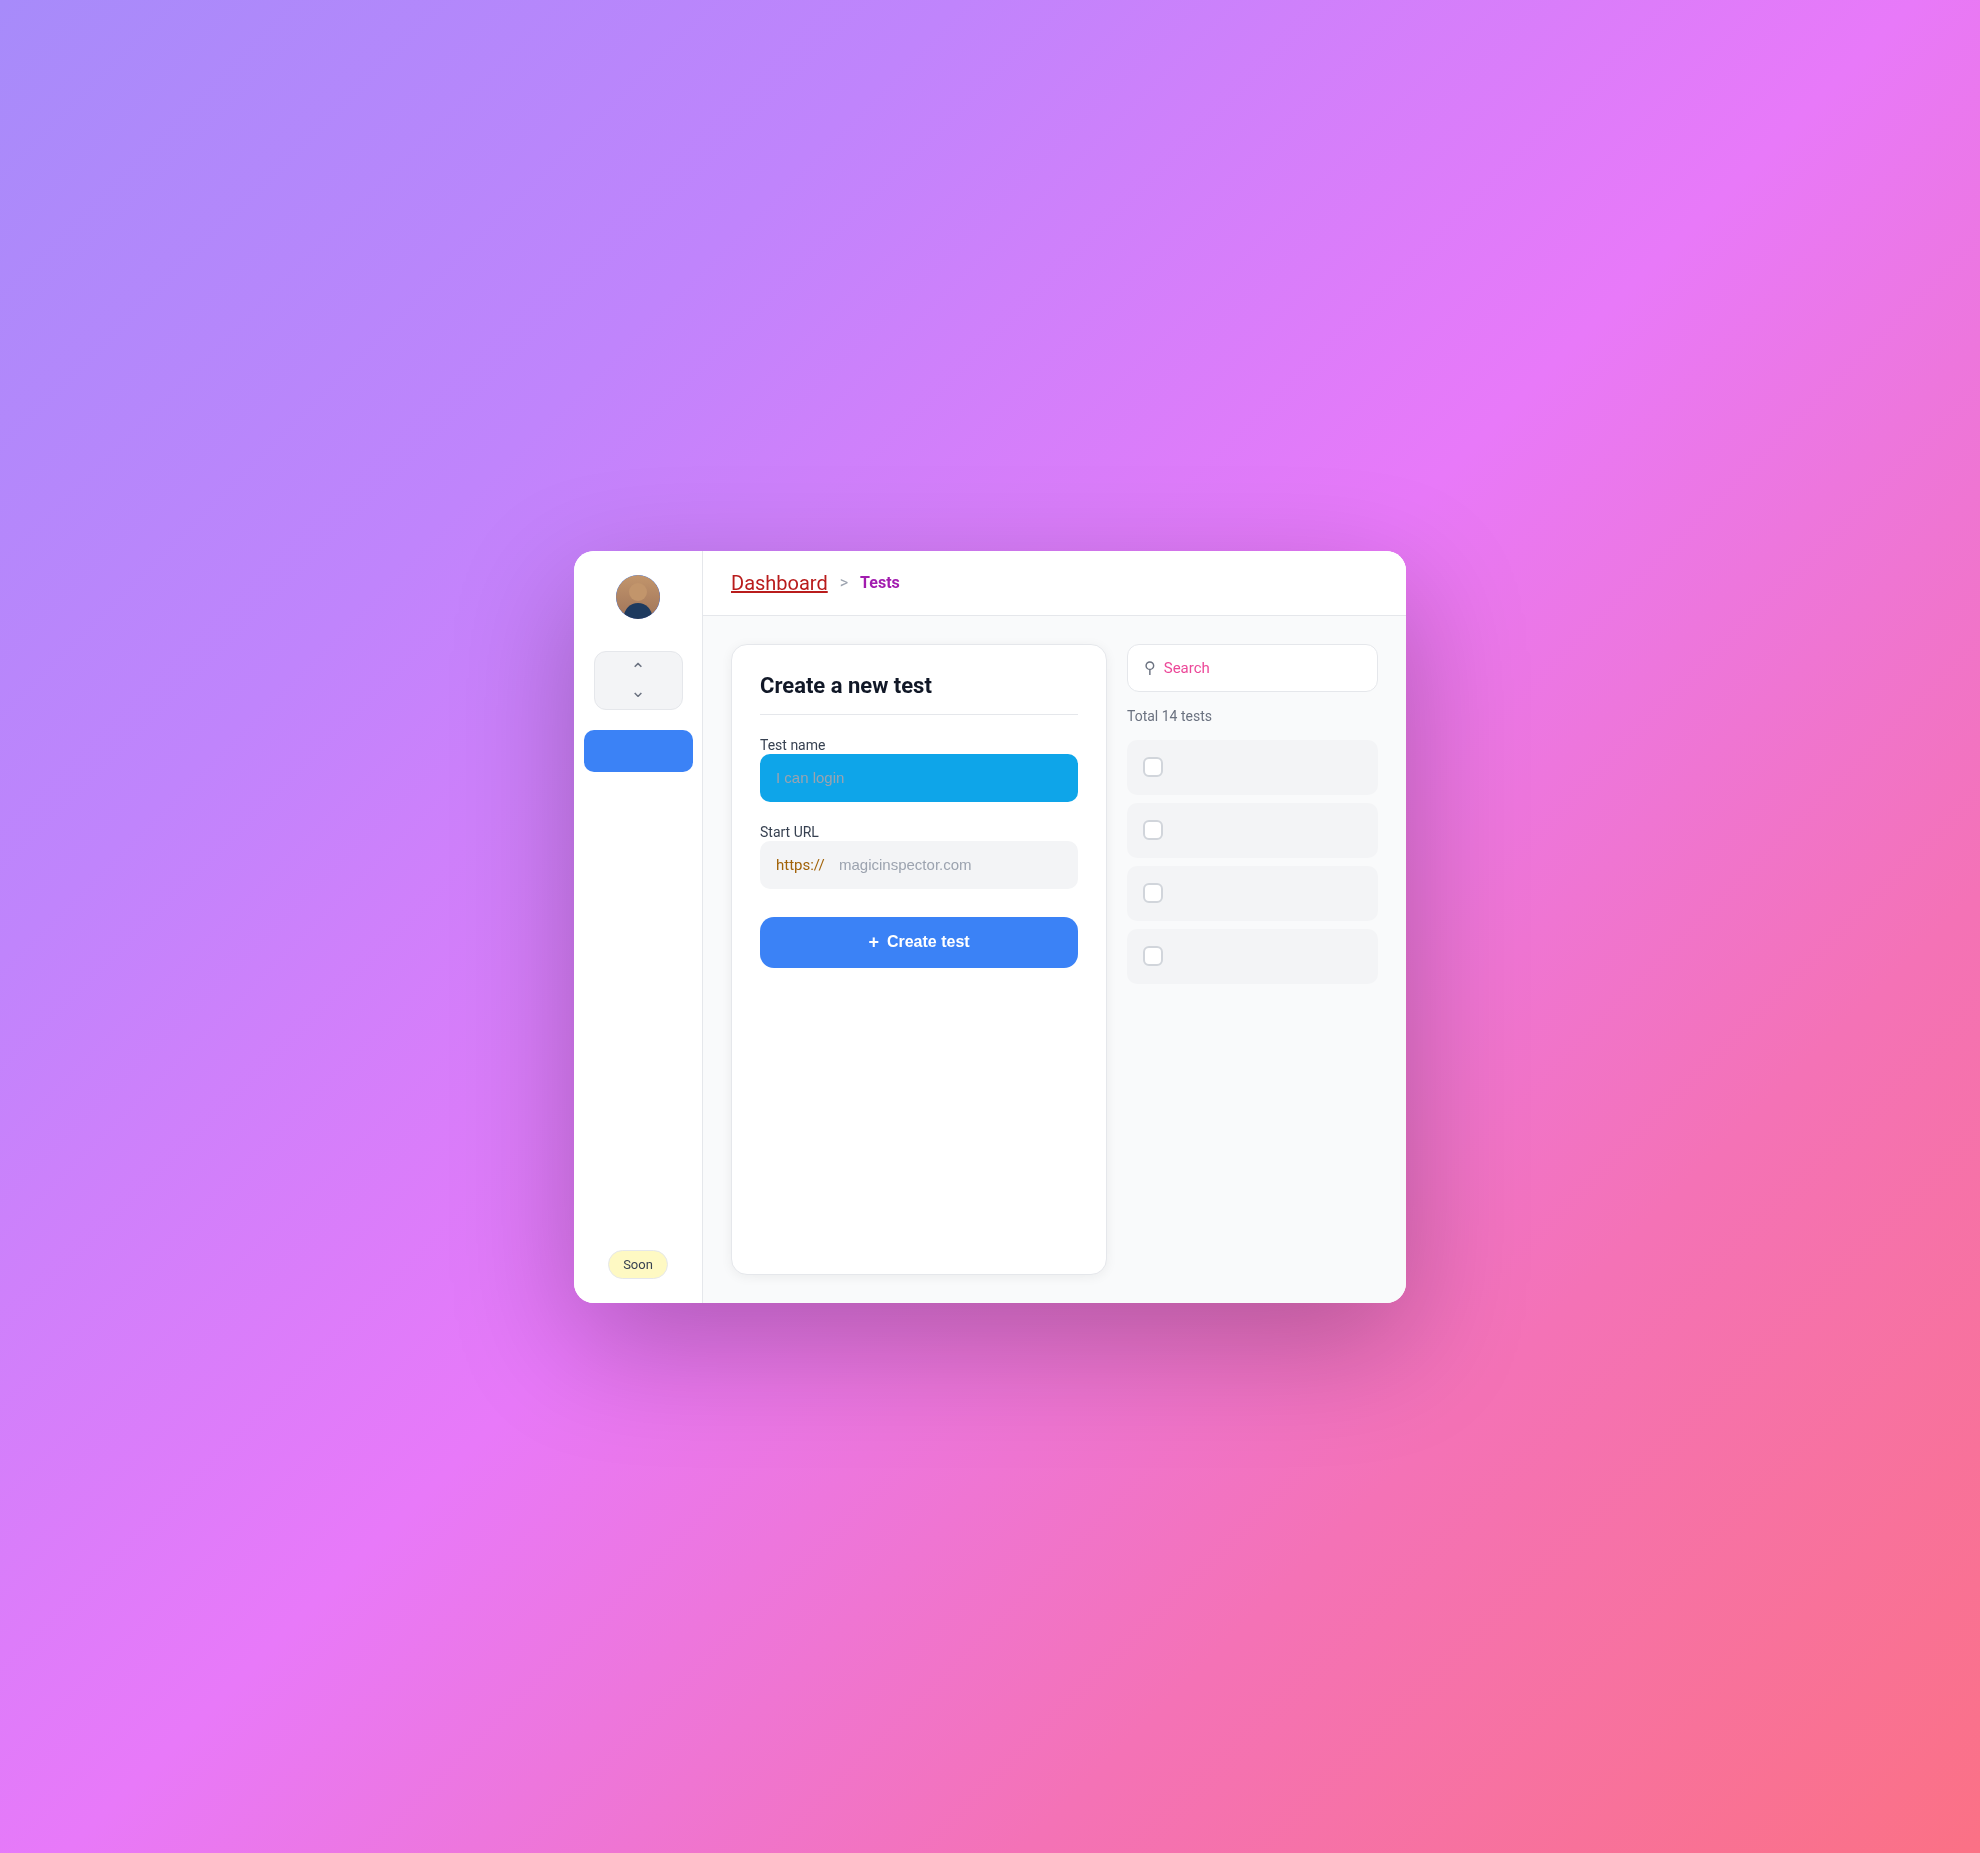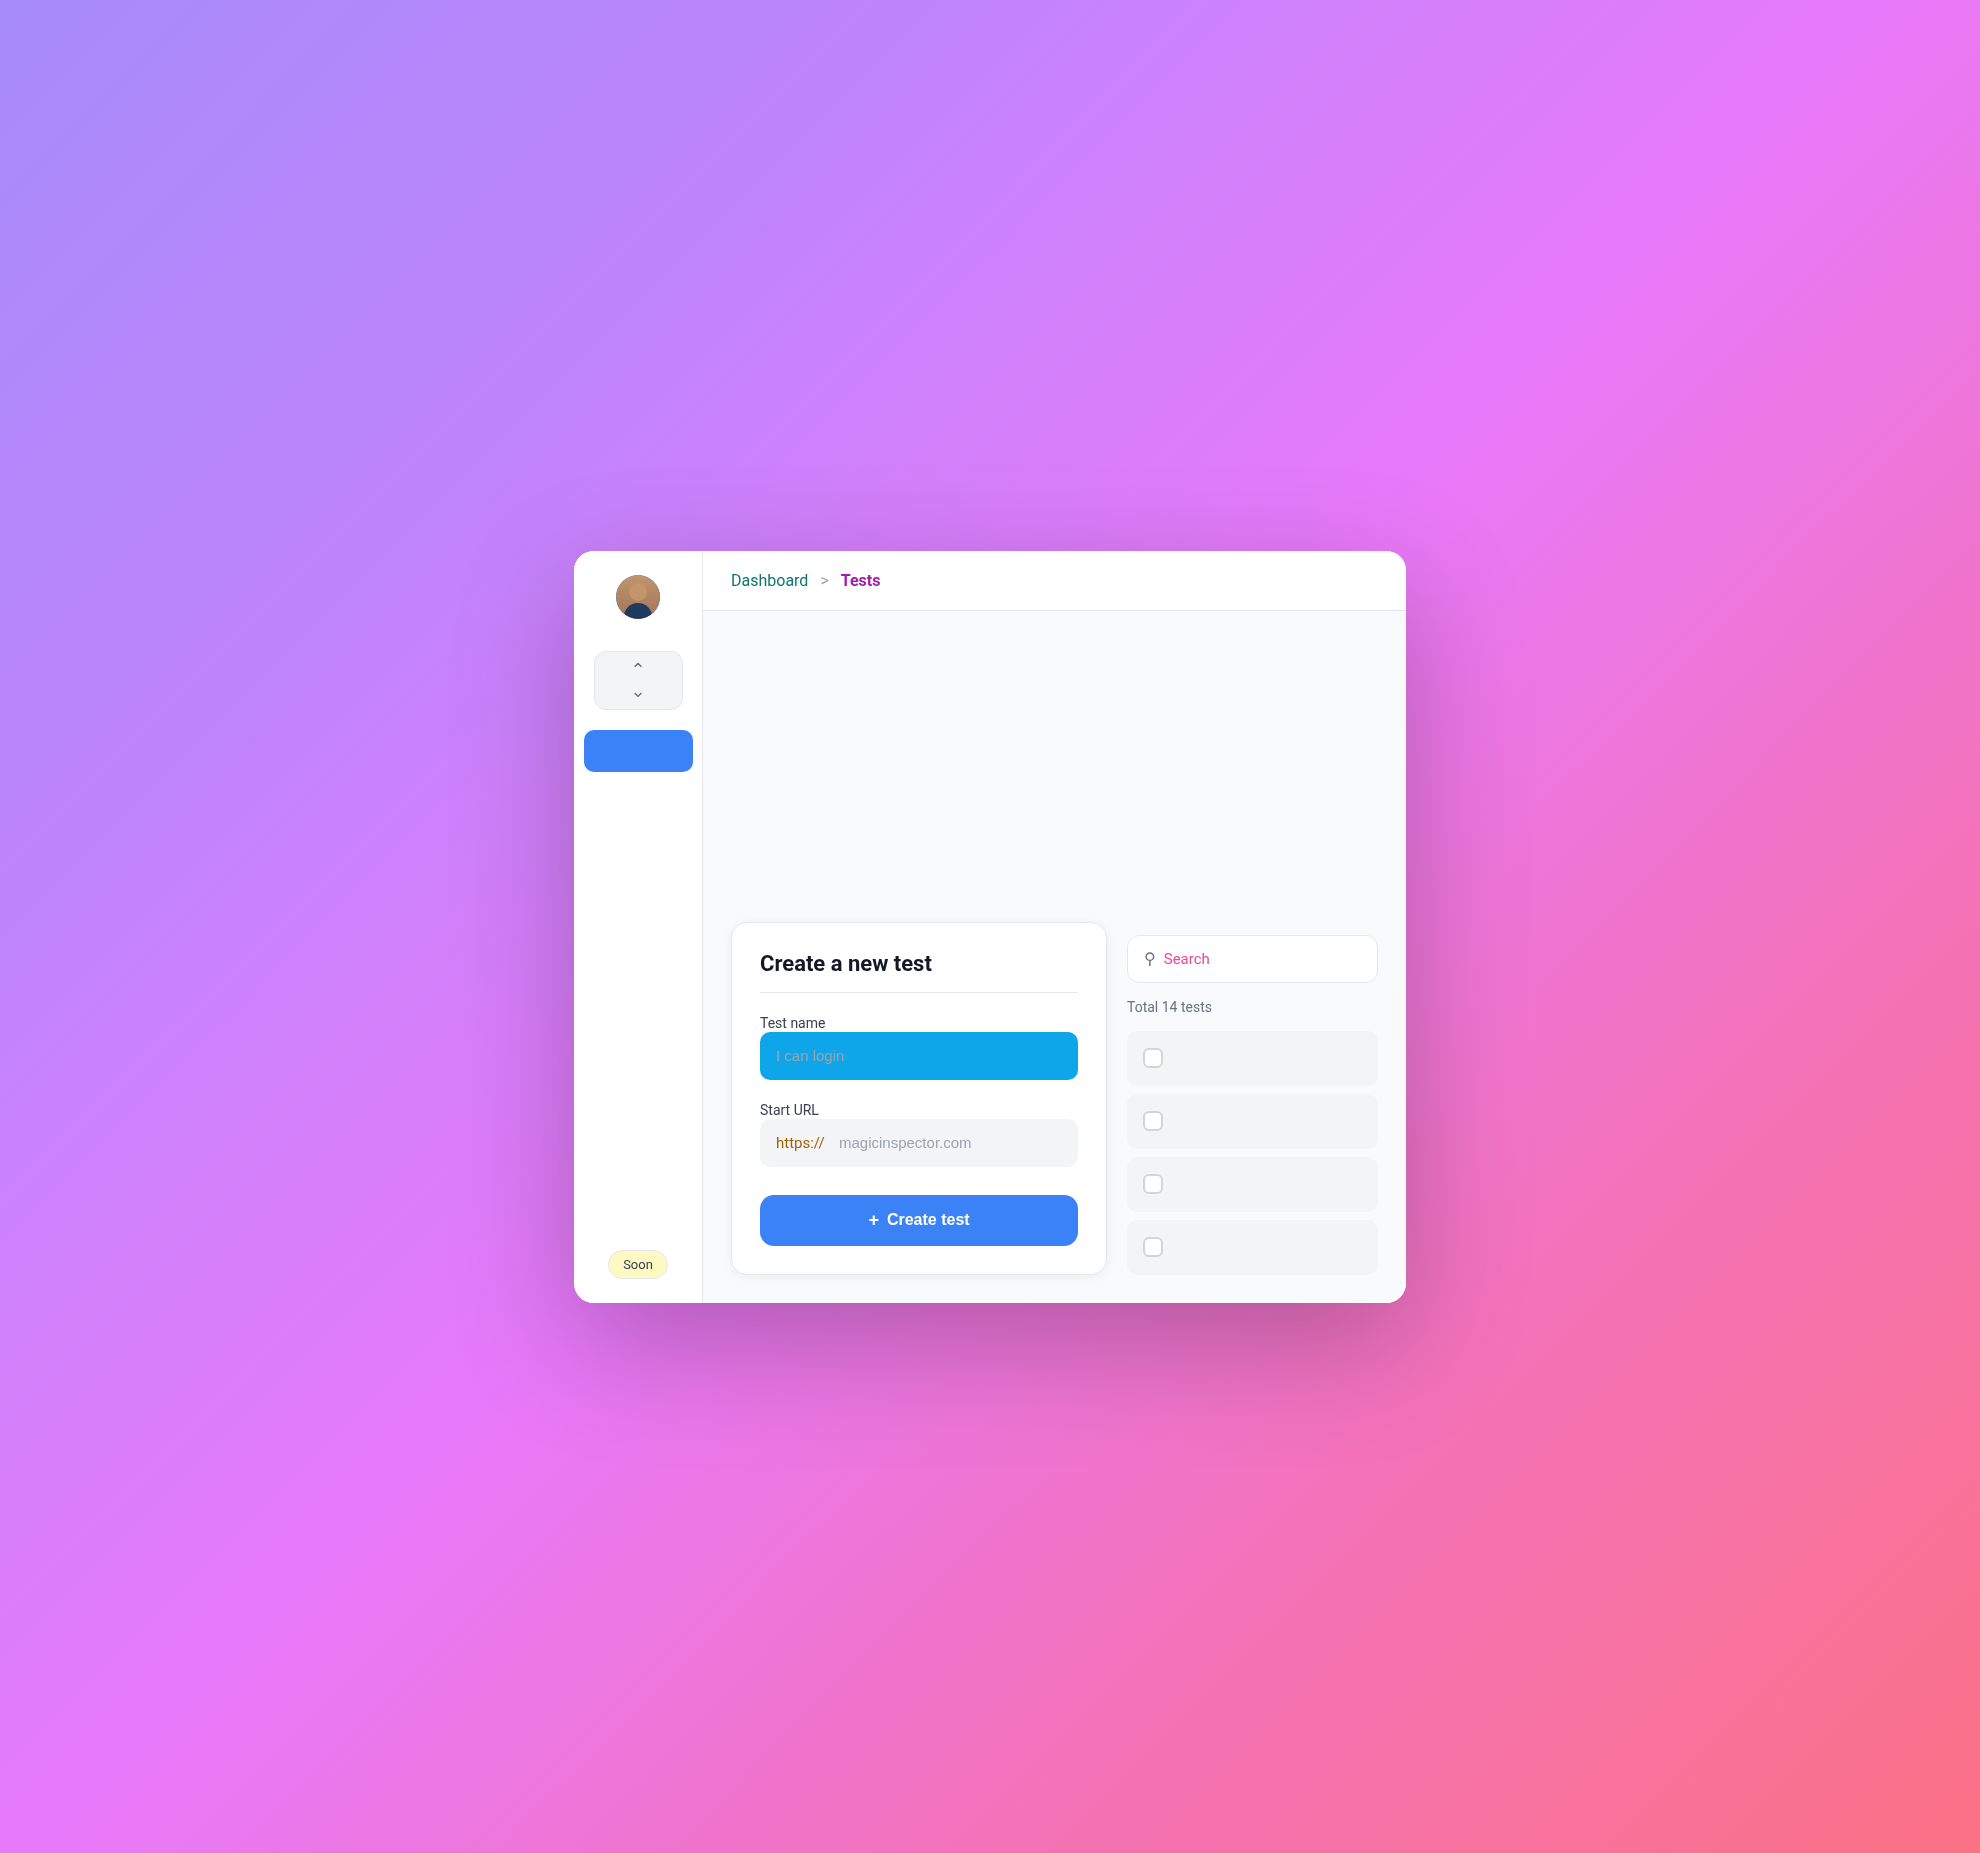--- a/index.html
+++ b/index.html
@@ -131,22 +131,23 @@
     .header {
       background: #ffffff;
       padding: 20px 28px;
       border-bottom: 1px solid #e5e7eb;
       display: flex;
       align-items: center;
       gap: 8px;
     }
 
     .breadcrumb-item {
-      font-size: 16px;
-      color: #0f766e;
+      font-size: 20px;
+      color: #b91c1c;
+      text-decoration: underline;
     }
 
     .breadcrumb-separator {
       font-size: 16px;
       color: #9ca3af;
       margin: 0 4px;
     }
 
     .breadcrumb-current {
       font-size: 16px;
@@ -154,21 +155,20 @@
       font-weight: 700;
     }
 
     
     .content-area {
       flex: 1;
       display: flex;
       padding: 28px;
       gap: 20px;
       overflow: hidden;
-      align-items: flex-end;
     }
 
     
     .create-test-card {
       width: 376px;
       background: #ffffff;
       border-radius: 16px;
       padding: 28px;
       box-shadow: 0 2px 12px rgba(0,0,0,0.06);
       border: 1px solid #e5e7eb;

